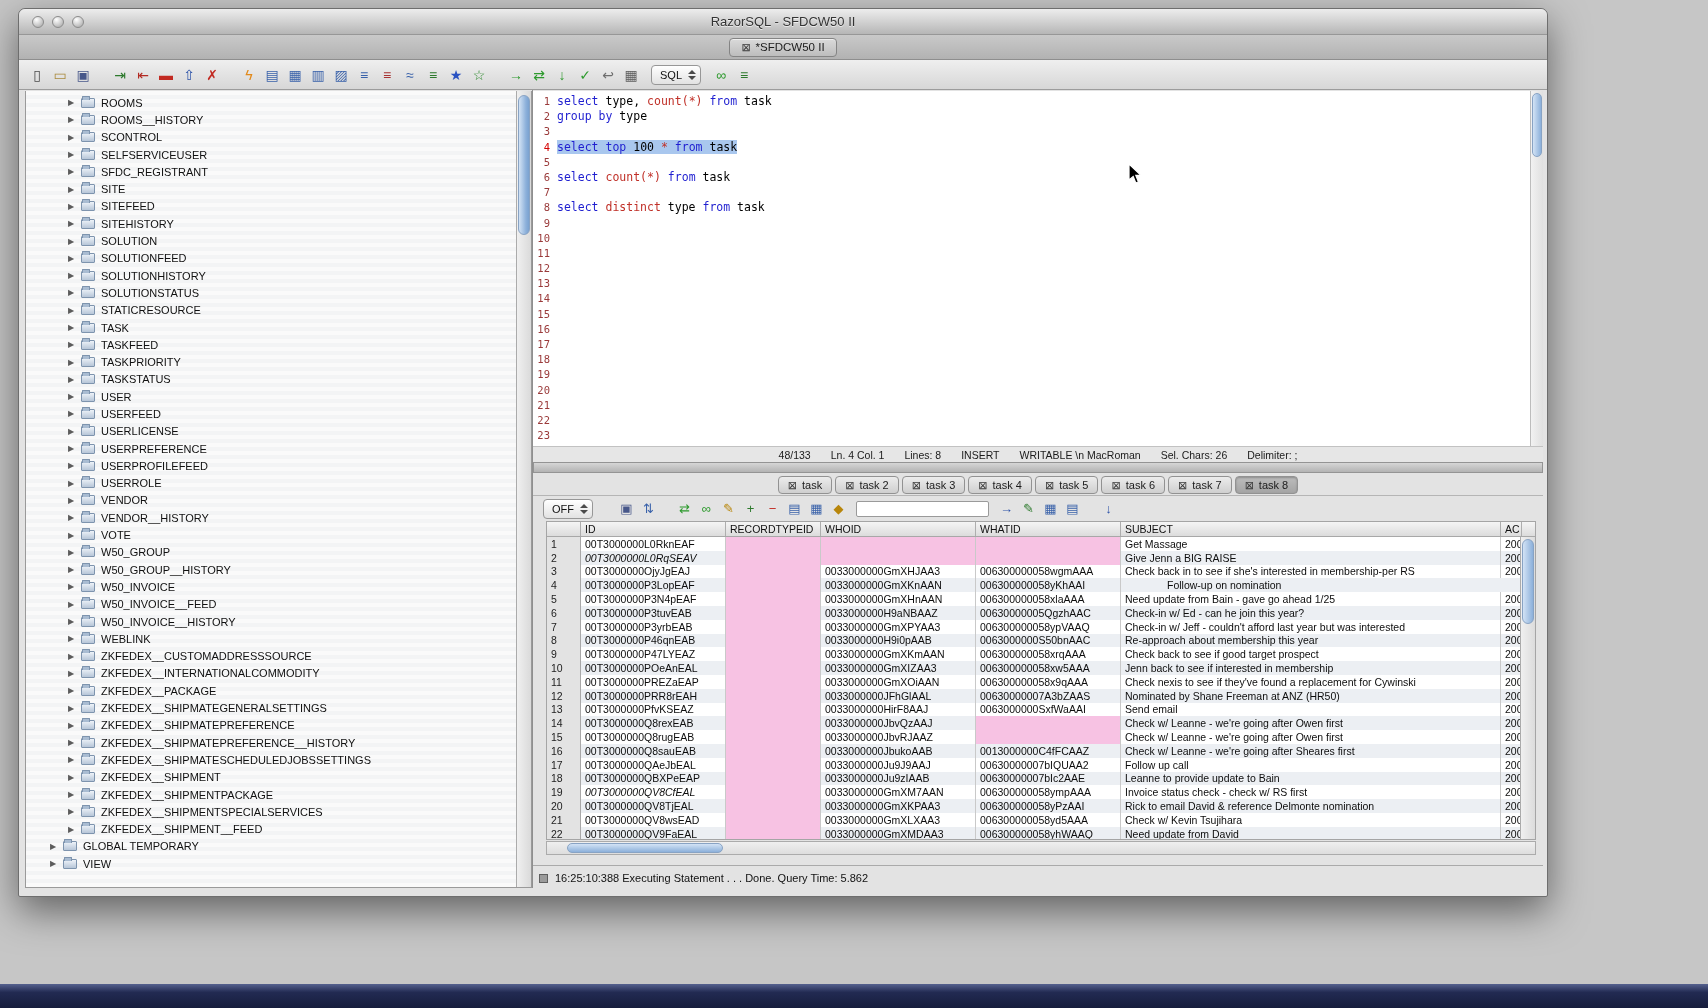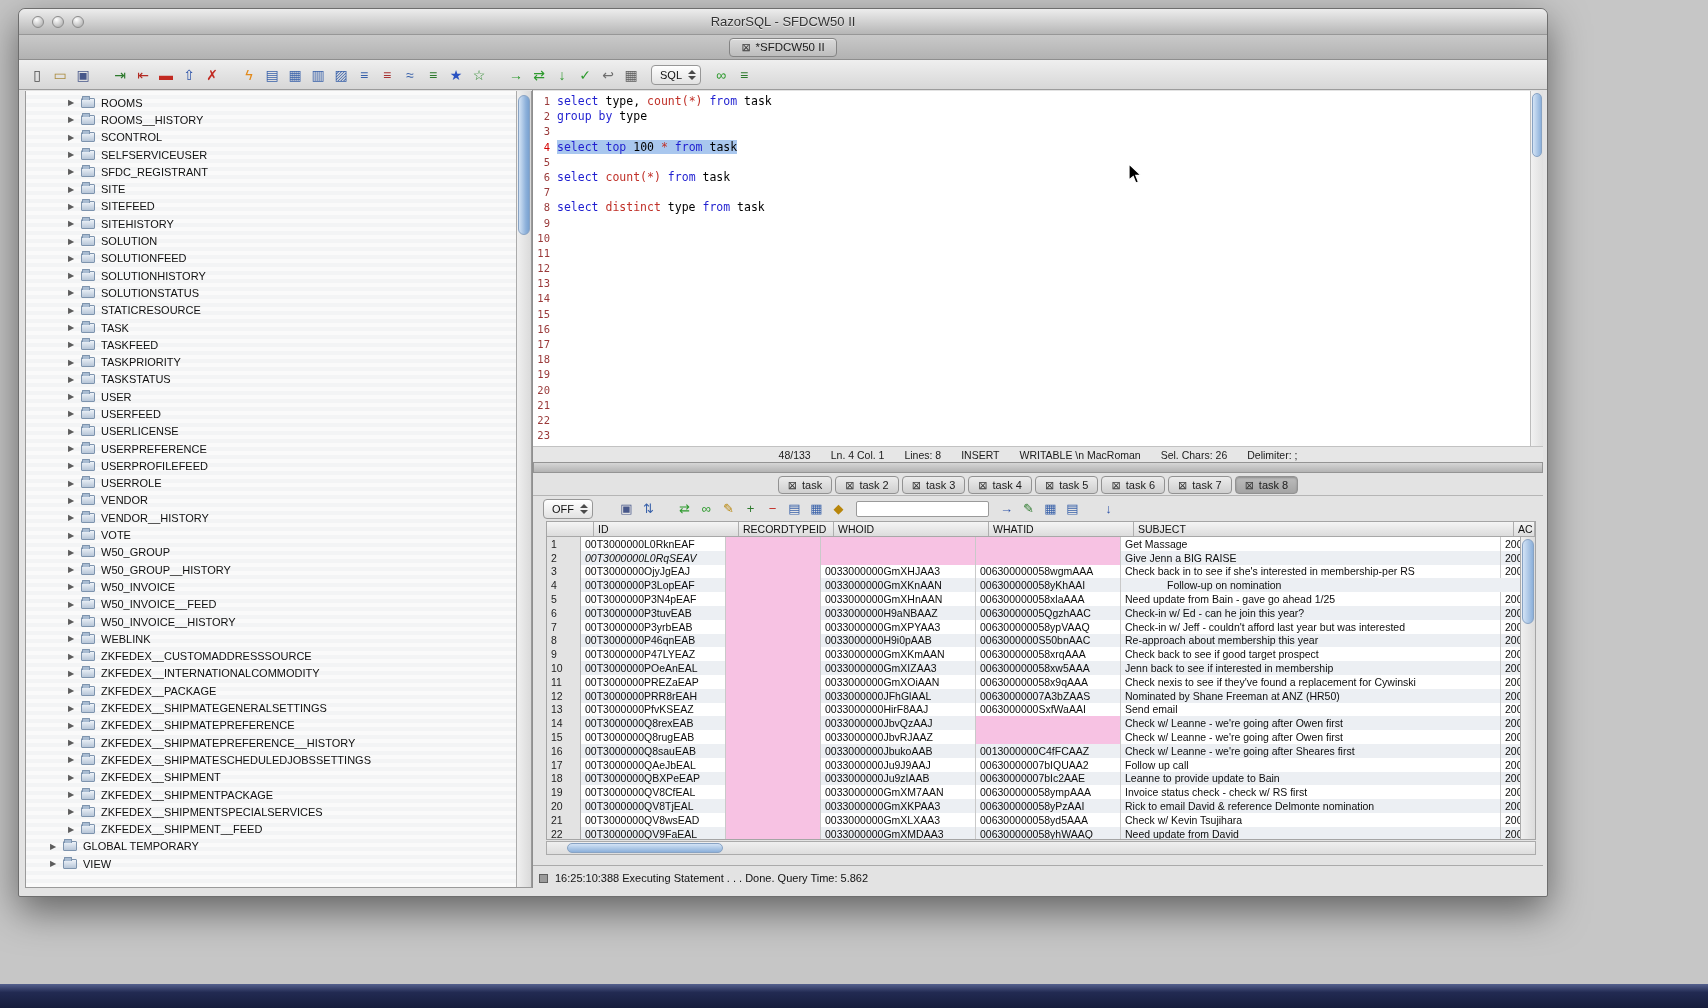--- a/index.html
+++ b/index.html
@@ -89,21 +89,21 @@
   .rtoolbar { position:absolute; left:514px; top:488px; width:1010px; height:23px;
               display:flex; align-items:center; padding-left:10px; }
   .rtoolbar .tb-icon { width:19px; height:19px; font-size:13px; }
   .search-field { width:133px; height:16px; border:1px solid #9a9a9a; border-radius:2px; background:#fff;
                   margin:0 8px; font-size:11px; padding:0 4px; }
 
   
   .grid { position:absolute; left:527px; top:512px; width:990px; height:319px; background:#fff;
           border:1px solid #a5a5a5; }
   .grid-header { height:15px; display:flex; background:linear-gradient(#f5f5f5,#dcdcdc);
-                 border-bottom:1px solid #a8a8a8; font-size:10.5px; color:#111;justify-content:flex-end; }
+                 border-bottom:1px solid #a8a8a8; font-size:10.5px; color:#111; }
   .gh-cell { border-right:1px solid #aeaeae; padding:0 0 0 4px; display:flex; align-items:center;
              overflow:hidden; white-space:nowrap; flex:0 0 auto; }
   .grid-body { position:absolute; top:15px; left:0; right:15px; bottom:0; overflow:hidden; }
   .g-row { display:flex; height:13.8px; font-size:10.5px; color:#0d0d0d; background:#ffffff; }
   .g-row.alt { background:#eceff3; }
   .g-cell { border-right:1px solid #c9c9c9; padding-left:4px; overflow:hidden; white-space:nowrap;
             display:flex; align-items:center; flex:0 0 auto; }
   .g-cell.g-num { background:#e3e3e3; border-right:1px solid #a8a8a8; color:#222; }
   .g-cell.null { background:#f7c2e3; }
   .grid-vscroll { position:absolute; right:0; top:15px; bottom:0; width:15px;
@@ -702,21 +702,21 @@
           <div class="g-cell g-num" style="width: 34px;">18</div>
           <div class="g-cell" style="width: 145px;">00T3000000QBXPeEAP</div>
           <div class="g-cell null" style="width: 95px;"></div>
           <div class="g-cell" style="width: 155px;">0033000000Ju9zIAAB</div>
           <div class="g-cell" style="width: 145px;">00630000007bIc2AAE</div>
           <div class="g-cell" style="width: 380px;">Leanne to provide update to Bain</div>
           <div class="g-cell" style="width: 21px;">200</div>
         </div>
         <div class="g-row">
           <div class="g-cell g-num" style="width: 34px;">19</div>
-          <div class="g-cell" style="width: 145px;">00T3000000QV8CfEAL</div>
+          <div class="g-cell" style="width: 145px; font-style: italic;">00T3000000QV8CfEAL</div>
           <div class="g-cell null" style="width: 95px;"></div>
           <div class="g-cell" style="width: 155px;">0033000000GmXM7AAN</div>
           <div class="g-cell" style="width: 145px;">006300000058ympAAA</div>
           <div class="g-cell" style="width: 380px;">Invoice status check - check w/ RS first</div>
           <div class="g-cell" style="width: 21px;">200</div>
         </div>
         <div class="g-row alt">
           <div class="g-cell g-num" style="width: 34px;">20</div>
           <div class="g-cell" style="width: 145px;">00T3000000QV8TjEAL</div>
           <div class="g-cell null" style="width: 95px;"></div>

